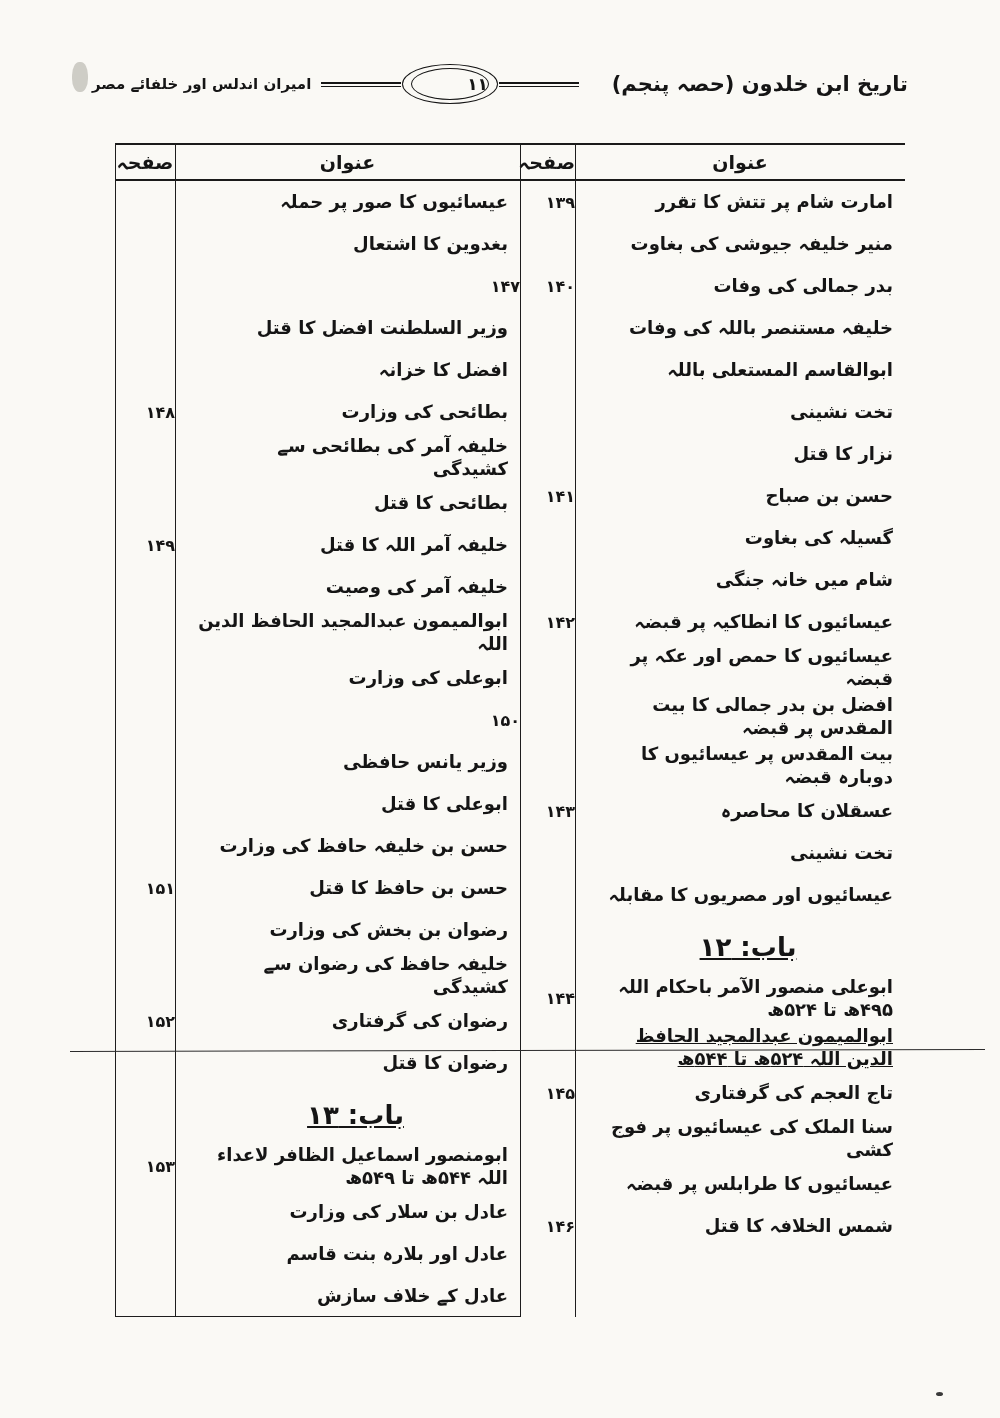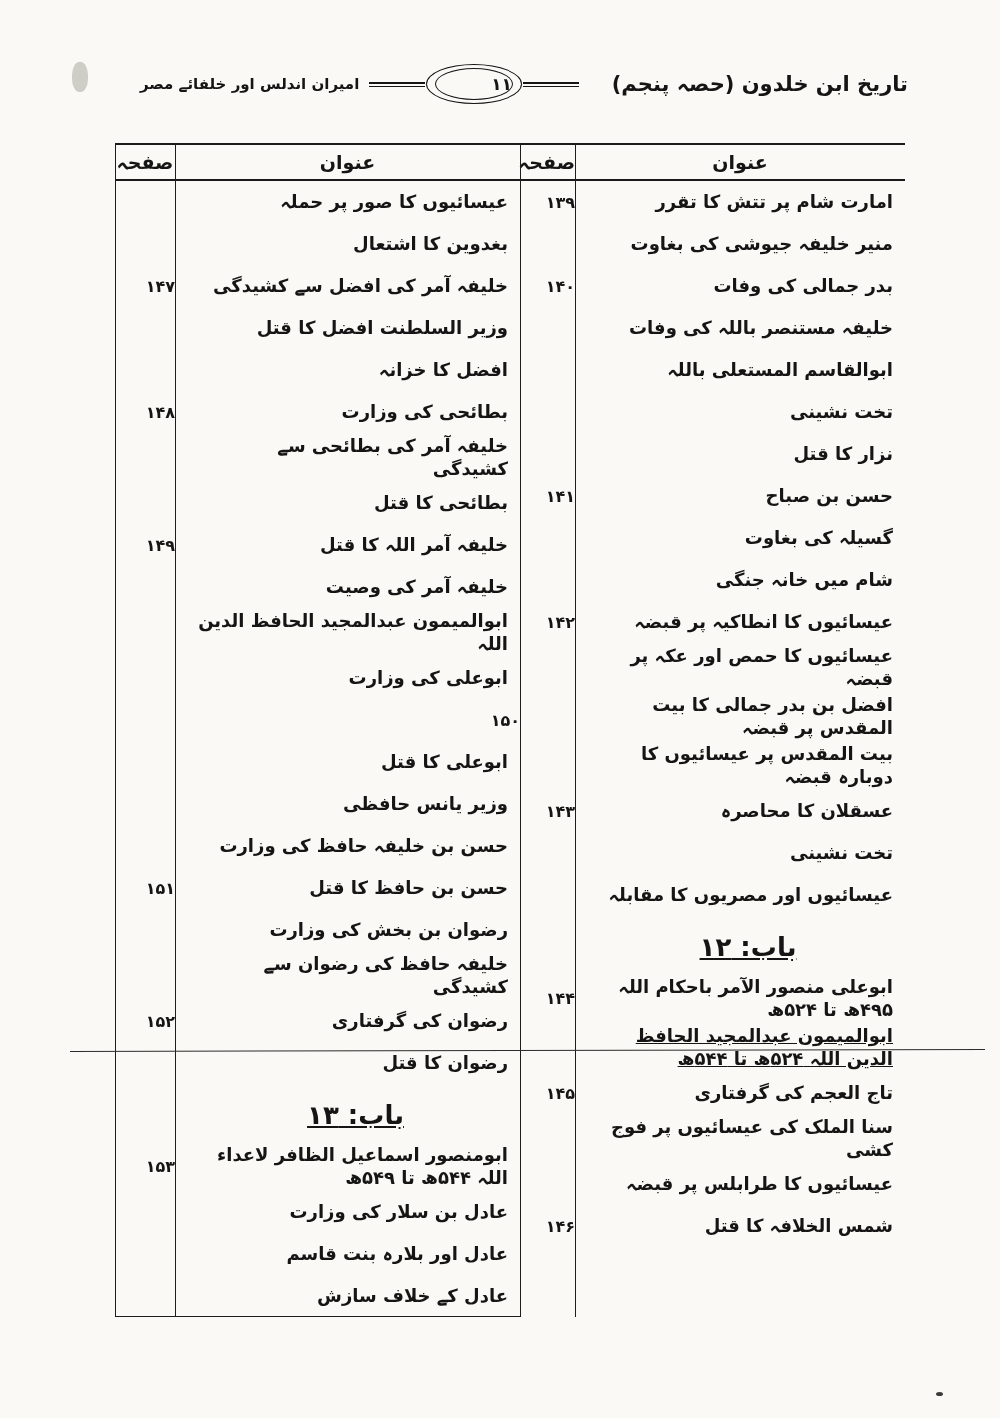--- a/index.html
+++ b/index.html
@@ -21,21 +21,21 @@
   .page-header {
     position: absolute;
     top: 68px;
     right: 92px;
     left: 92px;
     display: flex;
     align-items: center;
     gap: 10px;
   }
   .book-title  { font-weight: bold; font-size: 21px; white-space: nowrap; margin-left: 23px; }
-  .page-subtitle { font-weight: bold; font-size: 15px; white-space: nowrap; margin-left: 48px; }
+  .page-subtitle { font-weight: bold; font-size: 15px; white-space: nowrap; }
   .orn-line {
     flex: 1 1 auto;
     min-width: 40px;
     height: 5px;
     border-top: 2.5px solid #151515;
     border-bottom: 1px solid #151515;
   }
   .cartouche {
     position: relative;
     flex: 0 0 auto;
@@ -284,21 +284,20 @@
       <div class="left-half" id="left-col-rows">
           <div class="toc-row">
             <span class="title-cell">عیسائیوں کا صور پر حملہ</span>
             <span class="page-cell"></span>
           </div>
           <div class="toc-row">
             <span class="title-cell">بغدوین کا اشتعال</span>
             <span class="page-cell"></span>
           </div>
           <div class="toc-row">
-            <span class="title-cell">خلیفہ آمر کی افضل سے کشیدگی</span>
             <span class="page-cell">۱۴۷</span>
           </div>
           <div class="toc-row">
             <span class="title-cell">وزیر السلطنت افضل کا قتل</span>
             <span class="page-cell"></span>
           </div>
           <div class="toc-row">
             <span class="title-cell">افضل کا خزانہ</span>
             <span class="page-cell"></span>
           </div>
@@ -327,25 +326,25 @@
             <span class="page-cell"></span>
           </div>
           <div class="toc-row">
             <span class="title-cell">ابوعلی کی وزارت</span>
             <span class="page-cell"></span>
           </div>
           <div class="toc-row">
             <span class="page-cell">۱۵۰</span>
           </div>
           <div class="toc-row">
+            <span class="title-cell">وزیر یانس حافظی</span>
+            <span class="page-cell"></span>
+          </div>
+          <div class="toc-row">
             <span class="title-cell">ابوعلی کا قتل</span>
-            <span class="page-cell"></span>
-          </div>
-          <div class="toc-row">
-            <span class="title-cell">وزیر یانس حافظی</span>
             <span class="page-cell"></span>
           </div>
           <div class="toc-row">
             <span class="title-cell">حسن بن خلیفہ حافظ کی وزارت</span>
             <span class="page-cell"></span>
           </div>
           <div class="toc-row">
             <span class="title-cell">حسن بن حافظ کا قتل</span>
             <span class="page-cell">۱۵۱</span>
           </div>

